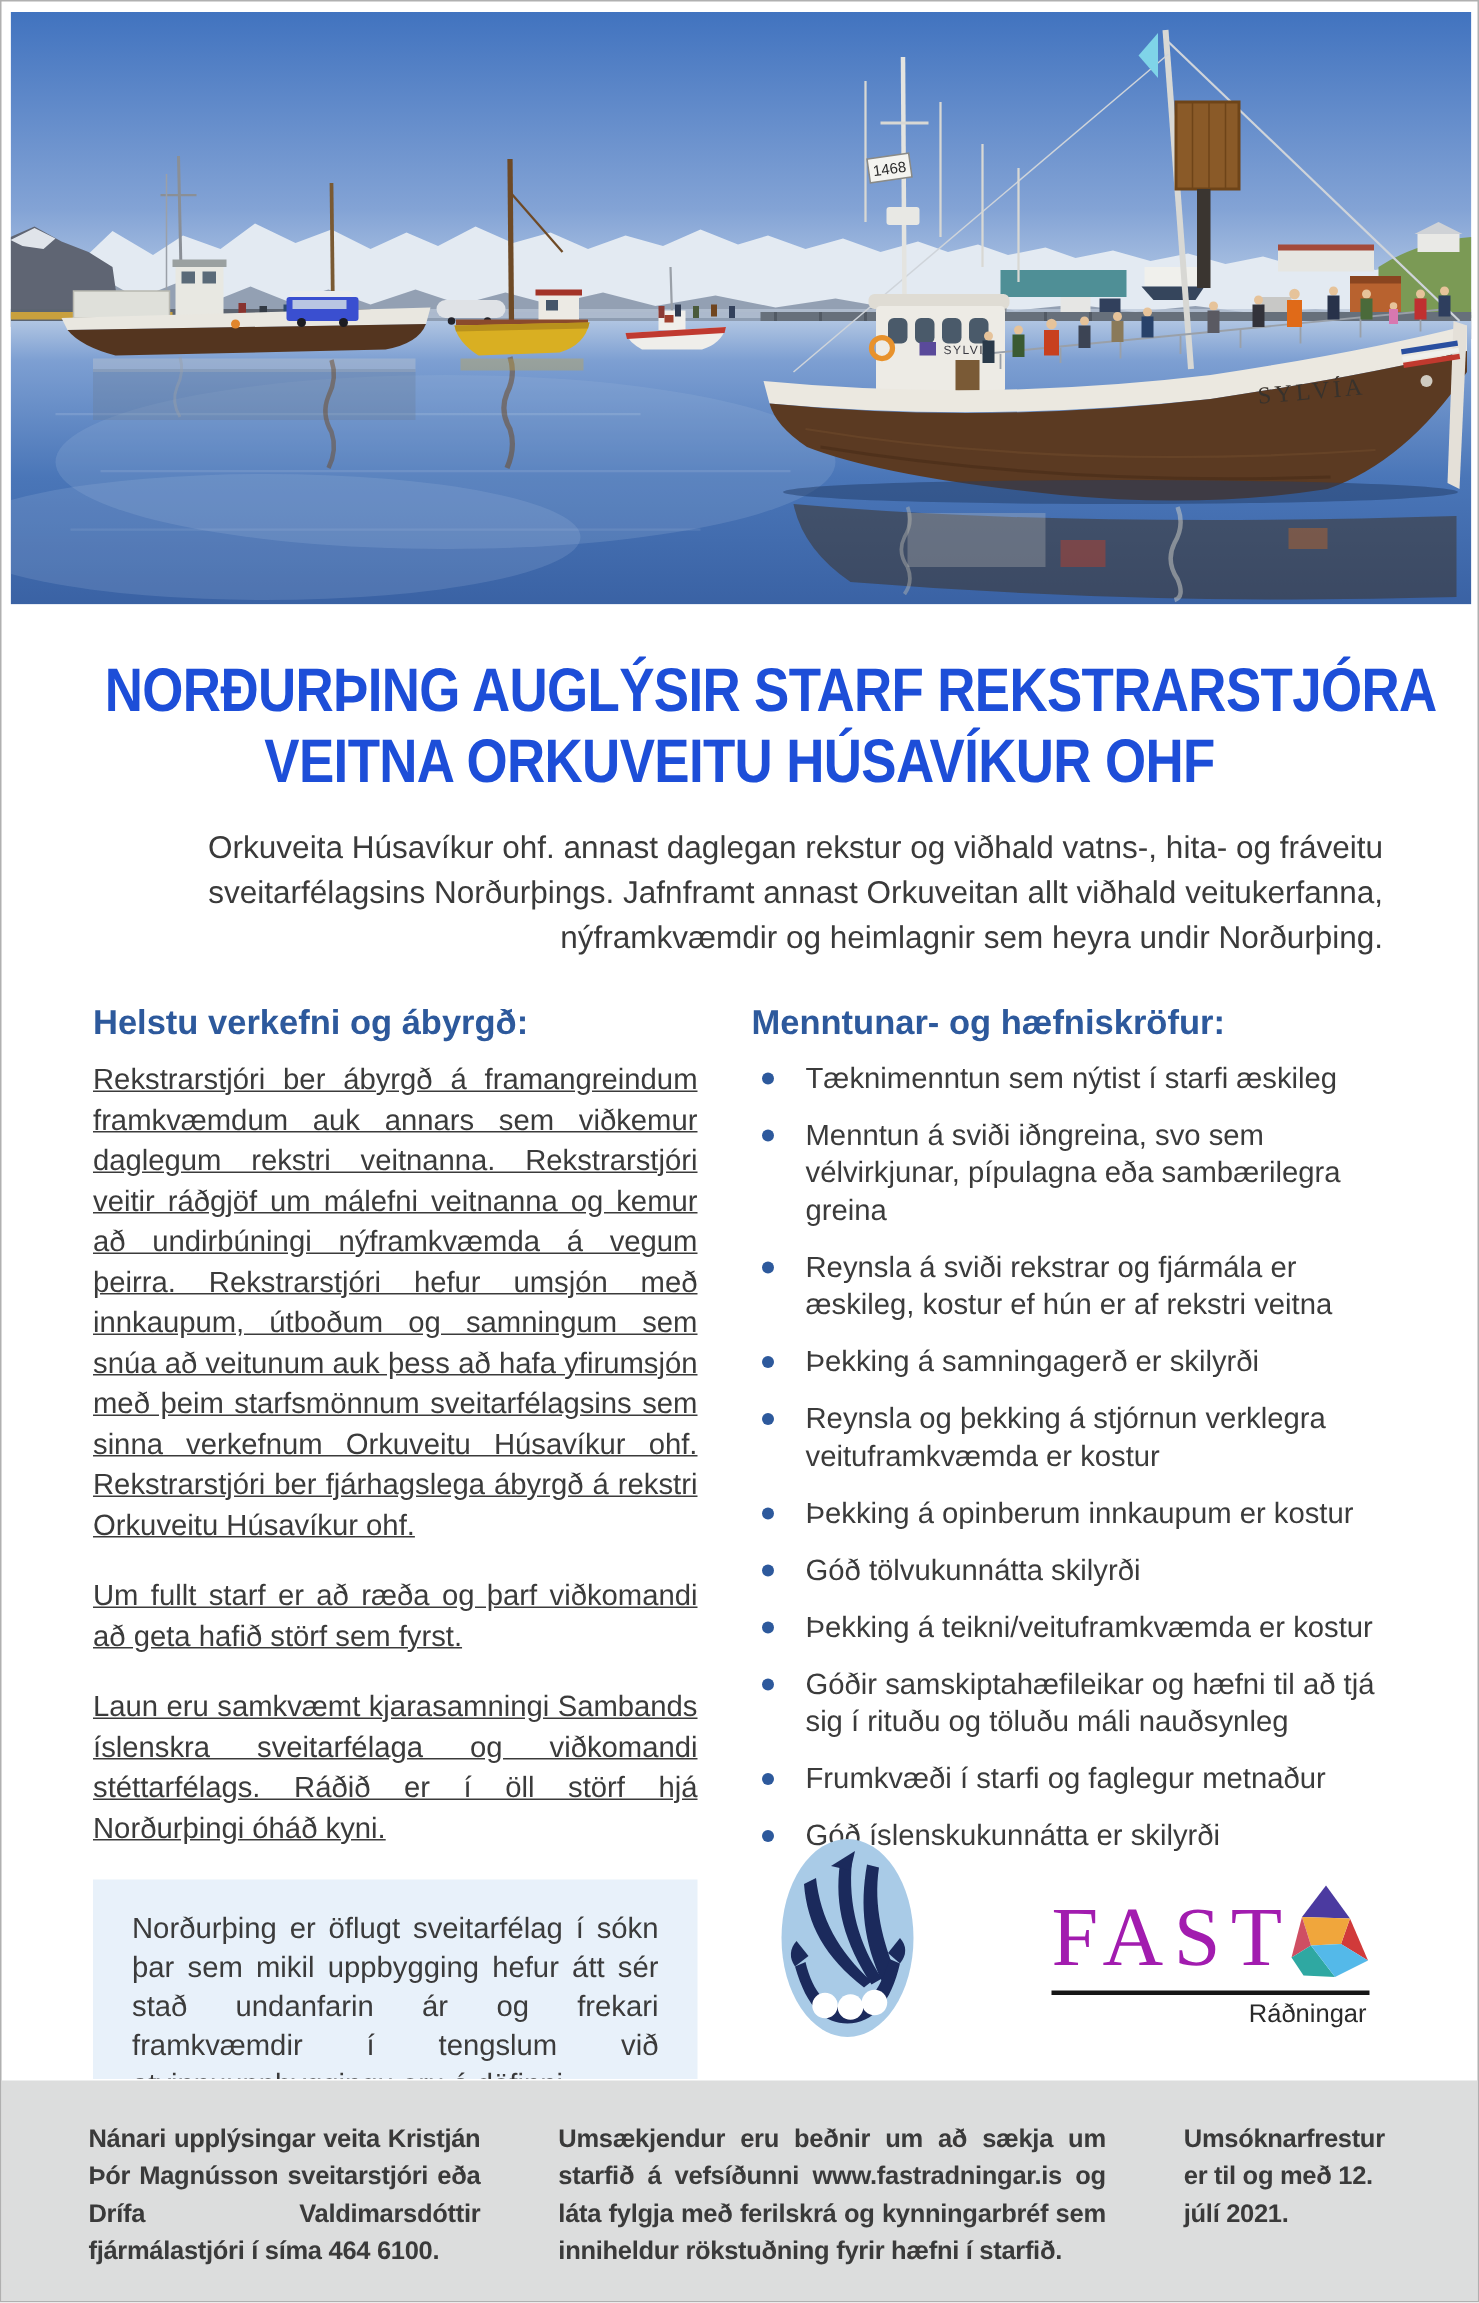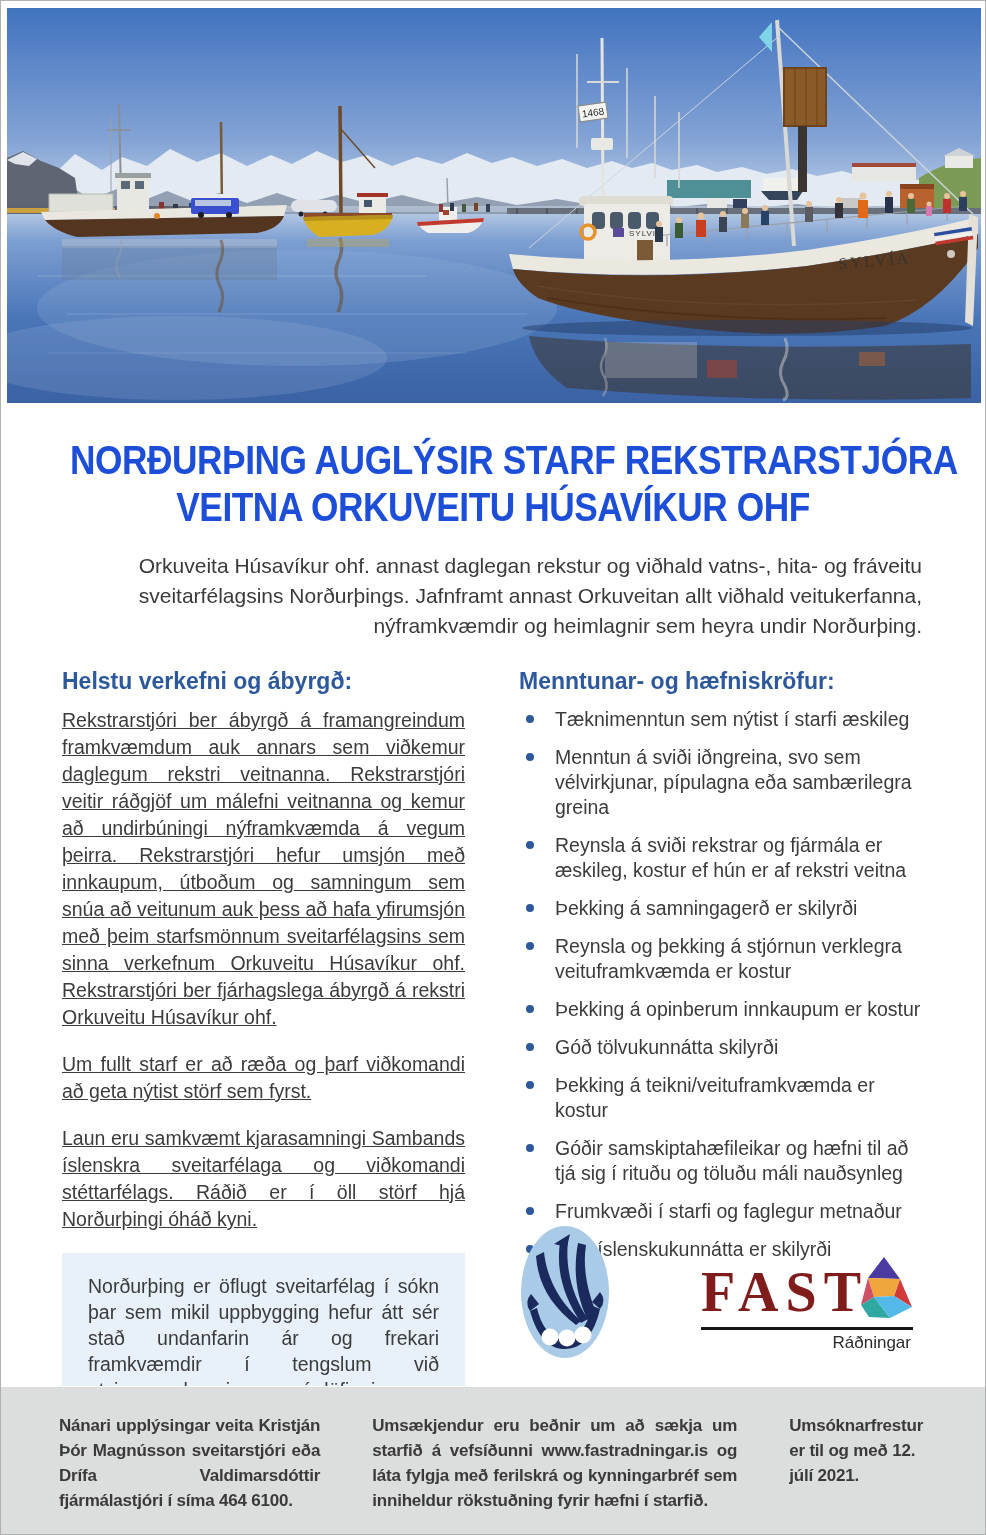--- a/index.html
+++ b/index.html
@@ -20,21 +20,21 @@
     letter-spacing:-0.5px; transform:scaleX(0.86); transform-origin:50% 50%;
     white-space:nowrap;
   }
   .intro {
     position:absolute; left:65px; top:550px; width:856px;
     font-size:21px; line-height:30px; color:#3a3a3a; text-align:right;
   }
 
   .columns {
     position:absolute; left:61px; right:55px; top:666px; bottom:148px;
-    display:flex; gap:54px; overflow:hidden;
+    display:flex; gap:36px; overflow:hidden;
   }
   .col-left  { width:403px; flex:none; }
   .col-right { flex:1; }
   h2.sec-heading {
     margin:0 0 12px 0; font-size:23px; line-height:28px; font-weight:bold; color:#2d599c;
   }
   .col-left p {
     margin:0 0 20px 0; font-size:19.5px; line-height:27px; color:#3b3b3b;
     text-align:justify;
     text-decoration:underline;
@@ -51,21 +51,21 @@
   ul.req-list li::before {
     content:""; position:absolute; left:7px; top:8px; width:8px; height:8px;
     border-radius:50%; background:#2d599c;
   }
 
   .nordurthing-logo { position:absolute; left:519px; top:1224px; width:90px; height:134px; }
   .fast-logo { position:absolute; left:700px; top:1262px; width:212px; }
   .fast-row { position:relative; height:62px; }
   .fast-text {
     font-family:"Liberation Serif", serif; font-size:56px; line-height:58px;
-    letter-spacing:7px; color:#7f1d1d; font-weight:bold;
+    letter-spacing:7px; color:#a21caf; font-weight:normal;
   }
   .fast-cube { position:absolute; right:0; top:-8px; }
   .fast-rule { height:0; border-top:3px solid #161616; margin-top:2px; }
   .fast-sub { text-align:right; font-size:17px; color:#2a2a2a; margin-top:3px; padding-right:2px; }
 
   .footer {
     position:absolute; left:0; right:0; bottom:0; height:147px; background:#dcdddd;
     padding:26px 46px 0 58px; display:flex; gap:52px; color:#3a3a3a;
   }
   .footer .f-col { font-size:17px; line-height:25px; letter-spacing:-0.2px;font-weight:bold; }
@@ -332,21 +332,21 @@
     <span class="title-line">NORÐURÞING AUGLÝSIR STARF REKSTRARSTJÓRA</span>
     <span class="title-line">VEITNA ORKUVEITU HÚSAVÍKUR OHF</span>
   </div>
 
   <div class="intro">Orkuveita Húsavíkur ohf. annast daglegan rekstur og viðhald vatns-, hita- og fráveitu sveitarfélagsins Norðurþings. Jafnframt annast Orkuveitan allt viðhald veitukerfanna, nýframkvæmdir og heimlagnir sem heyra undir Norðurþing.</div>
 
   <div class="columns">
     <div class="col-left">
       <h2 class="sec-heading">Helstu verkefni og ábyrgð:</h2>
       <p>Rekstrarstjóri ber ábyrgð á framangreindum framkvæmdum auk annars sem viðkemur daglegum rekstri veitnanna. Rekstrarstjóri veitir ráðgjöf um málefni veitnanna og kemur að undirbúningi nýframkvæmda á vegum þeirra. Rekstrarstjóri hefur umsjón með innkaupum, útboðum og samningum sem snúa að veitunum auk þess að hafa yfirumsjón með þeim starfsmönnum sveitarfélagsins sem sinna verkefnum Orkuveitu Húsavíkur ohf. Rekstrarstjóri ber fjárhagslega ábyrgð á rekstri Orkuveitu Húsavíkur ohf.</p>
-      <p>Um fullt starf er að ræða og þarf viðkomandi að geta nýtist störf sem fyrst.</p>
+      <p>Um fullt starf er að ræða og þarf viðkomandi að geta hafið störf sem fyrst.</p>
       <p>Laun eru samkvæmt kjarasamningi Sambands íslenskra sveitarfélaga og viðkomandi stéttarfélags. Ráðið er í öll störf hjá Norðurþingi óháð kyni.</p>
       <div class="info-box">Norðurþing er öflugt sveitarfélag í sókn þar sem mikil uppbygging hefur átt sér stað undanfarin ár og frekari framkvæmdir í tengslum við atvinnuuppbyggingu eru á döfinni.</div>
     </div>
 
     <div class="col-right">
       <h2 class="sec-heading">Menntunar- og hæfniskröfur:</h2>
       <ul class="req-list">
         <li>Tæknimenntun sem nýtist í starfi æskileg</li>
         <li>Menntun á sviði iðngreina, svo sem vélvirkjunar, pípulagna eða sambærilegra greina</li>
         <li>Reynsla á sviði rekstrar og fjármála er æskileg, kostur ef hún er af rekstri veitna</li>

